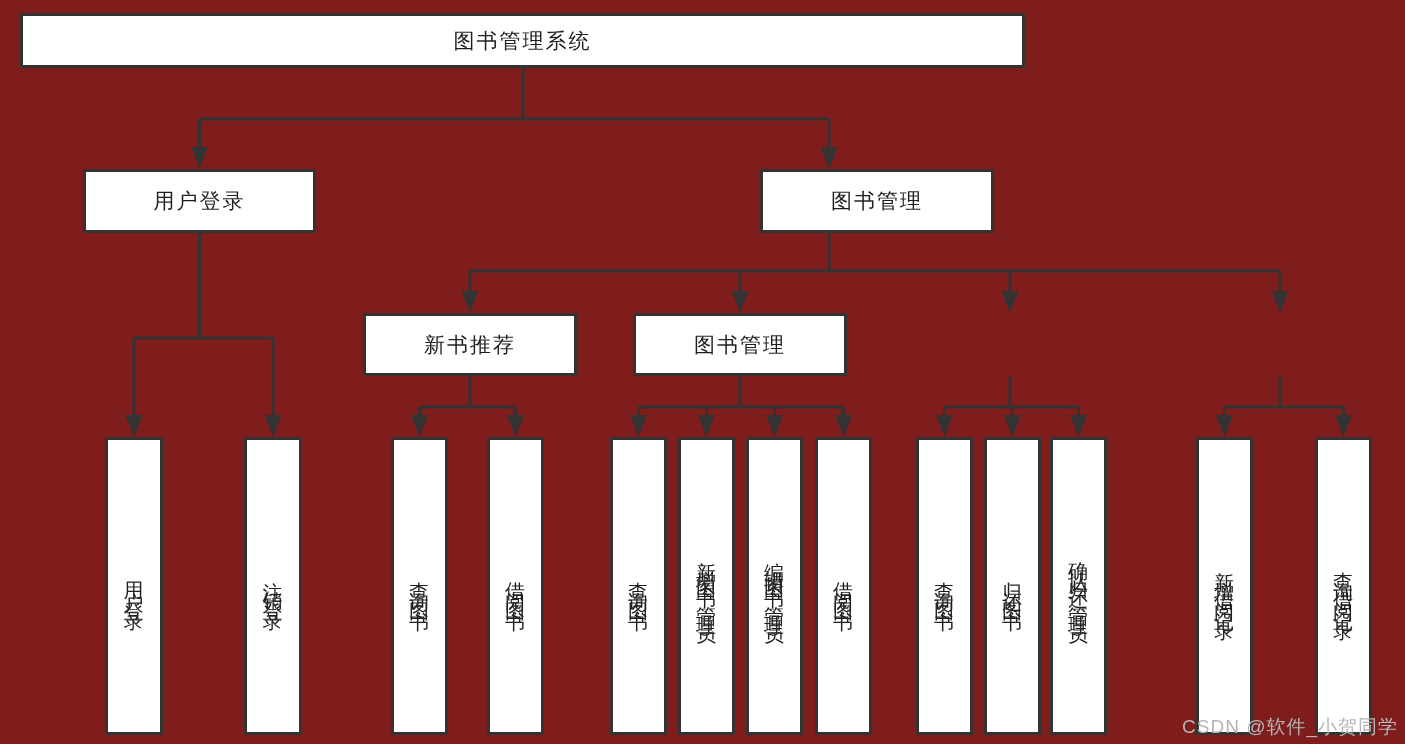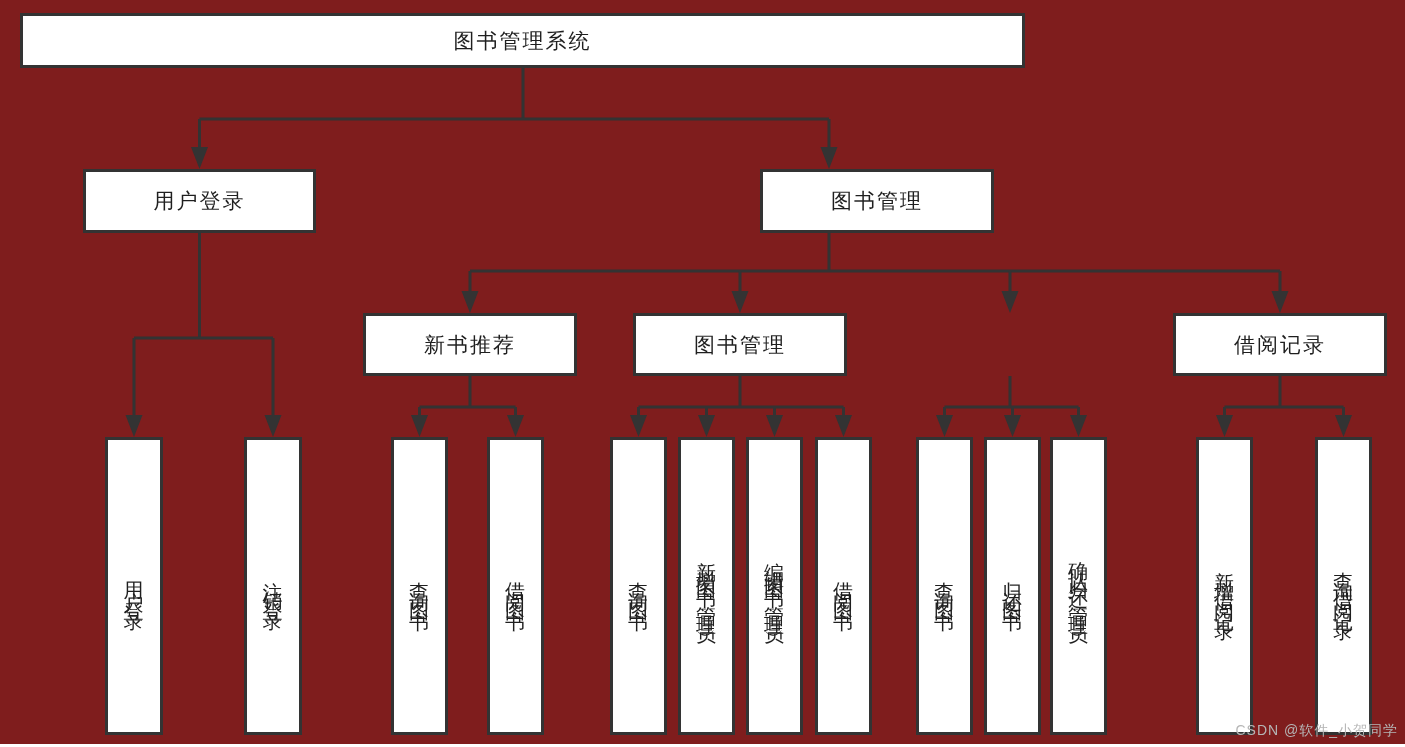--- a/index.html
+++ b/index.html
@@ -44,21 +44,21 @@
     letter-spacing: 10px;
     line-height: 1;
   }
   .node.v.long {
     letter-spacing: 9px;
   }
   #watermark {
     position: absolute;
     right: 7px;
     bottom: 4px;
-    font-size: 14px;
+    font-size: 19px;
     color: #b5b5b5;
     letter-spacing: 1px;
     white-space: nowrap;
   }
 </style>
 </head>
 <body>
 
 <div id="canvas">
 
@@ -127,21 +127,20 @@
     </g>
   </svg>
 
   <div class="node h" style="left:20px; top:13px; width:1005px; height:55px;">图书管理系统</div>
 
   <div class="node h" style="left:83px; top:169px; width:233px; height:64px;">用户登录</div>
   <div class="node h" style="left:712px; top:169px; width:234px; height:64px;margin-left:48px;">图书管理</div>
 
   <div class="node h" style="left:363px; top:313px; width:214px; height:63px;">新书推荐</div>
   <div class="node h" style="left:633px; top:313px; width:214px; height:63px;">图书管理</div>
-  <div class="node h" style="left:1173px; top:313px; width:214px; height:63px;">借阅记录</div>
 
   <div class="node v" style="left:105px; top:437px; width:58px; height:298px;">用户登录</div>
   <div class="node v" style="left:244px; top:437px; width:58px; height:298px;">注销登录</div>
 
   <div class="node v" style="left:391px; top:437px; width:57px; height:298px;">查询图书</div>
   <div class="node v" style="left:487px; top:437px; width:57px; height:298px;">借阅图书</div>
 
   <div class="node v" style="left:610px; top:437px; width:57px; height:298px;">查询图书</div>
   <div class="node v long" style="left:678px; top:437px; width:57px; height:298px;">新增图书（管理员）</div>
   <div class="node v long" style="left:746px; top:437px; width:57px; height:298px;">编辑图书（管理员）</div>

